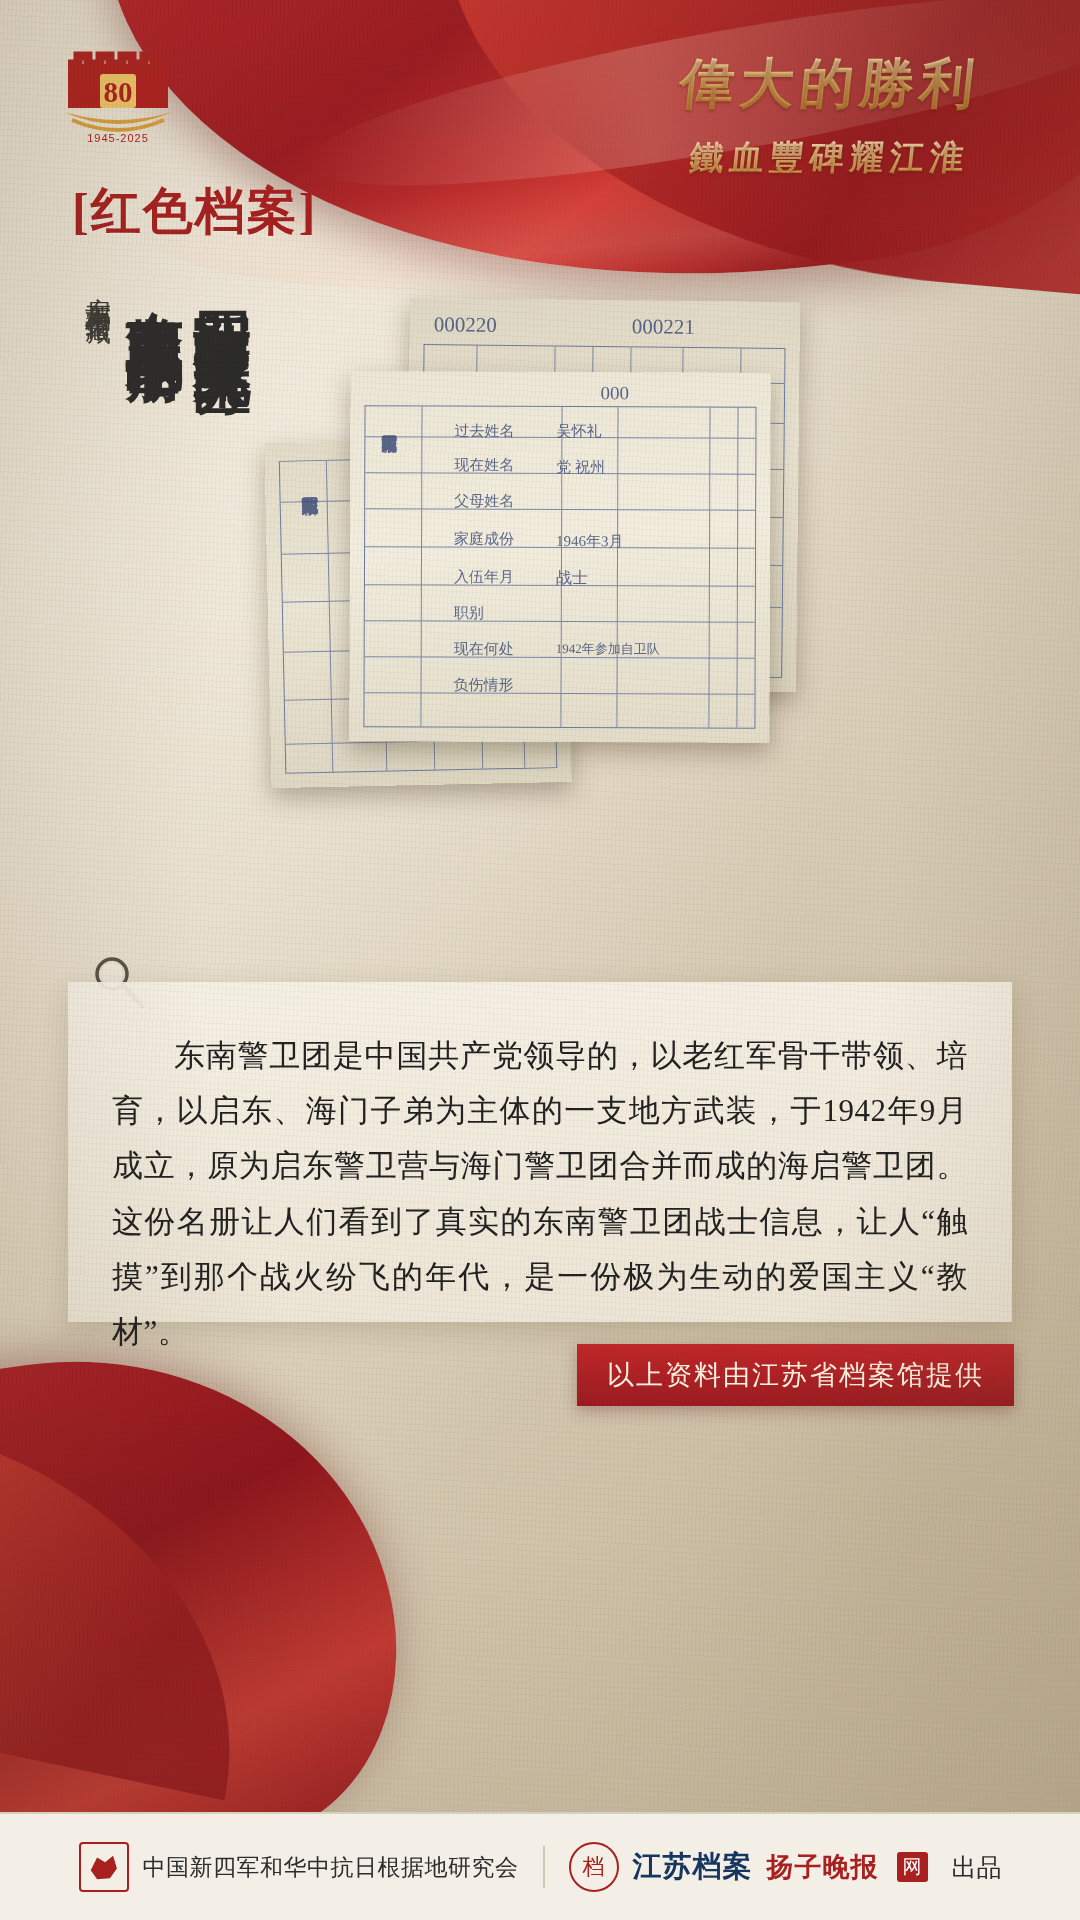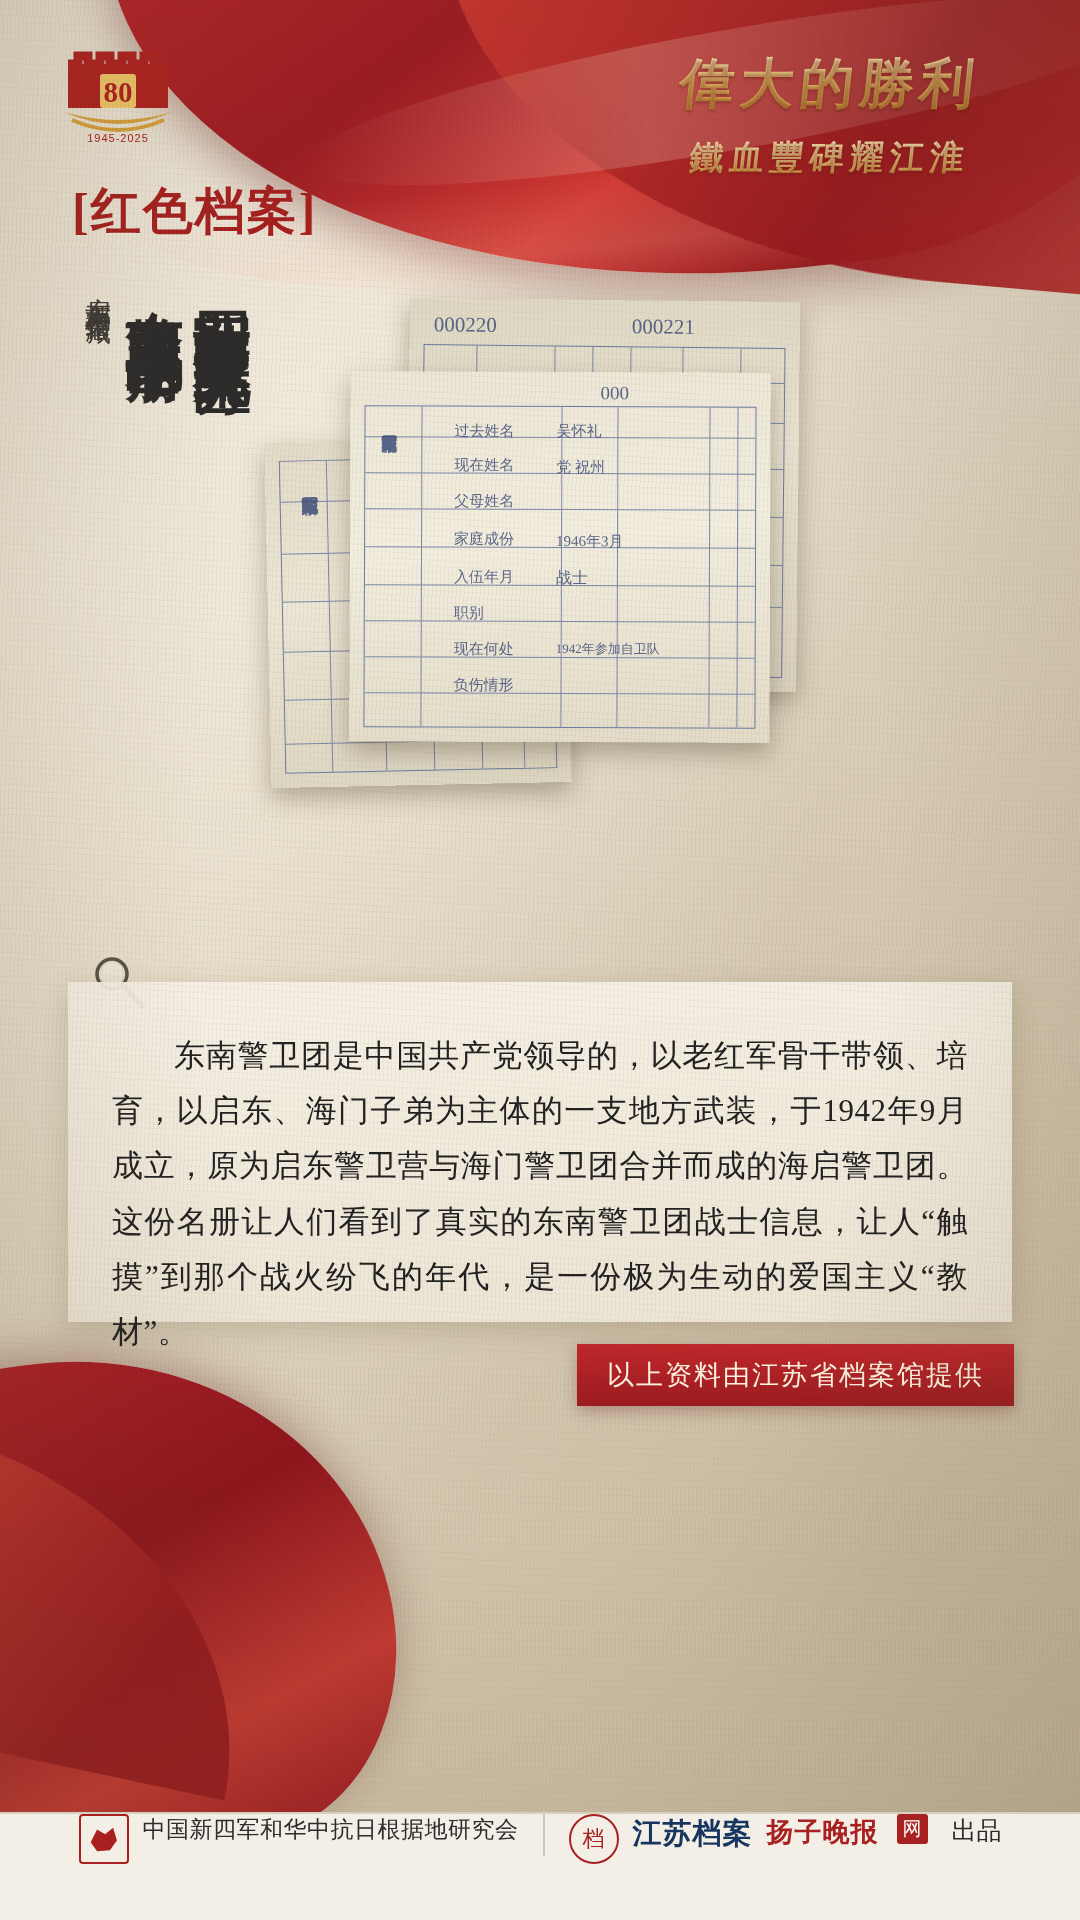--- a/index.html
+++ b/index.html
@@ -308,21 +308,21 @@
   
   .footer {
     position: absolute;
     left: 0;
     bottom: 0;
     width: 1080px;
     height: 106px;
     background: #f3efe6;
     border-top: 2px solid #d8d0bf;
     display: flex;
-    align-items: flex-start;
+    align-items: center;
     justify-content: center;
     gap: 14px;
   }
   .footer .seal {
     width: 46px; height: 46px;
     border: 2px solid #a8201f;
     border-radius: 4px;
     position: relative;
     flex: none;
   }

